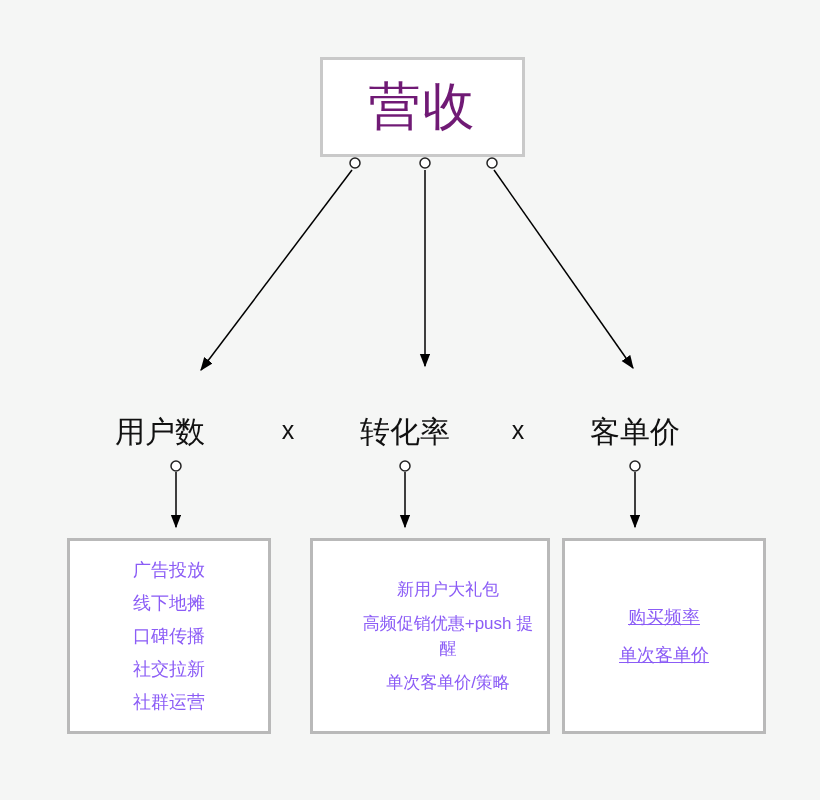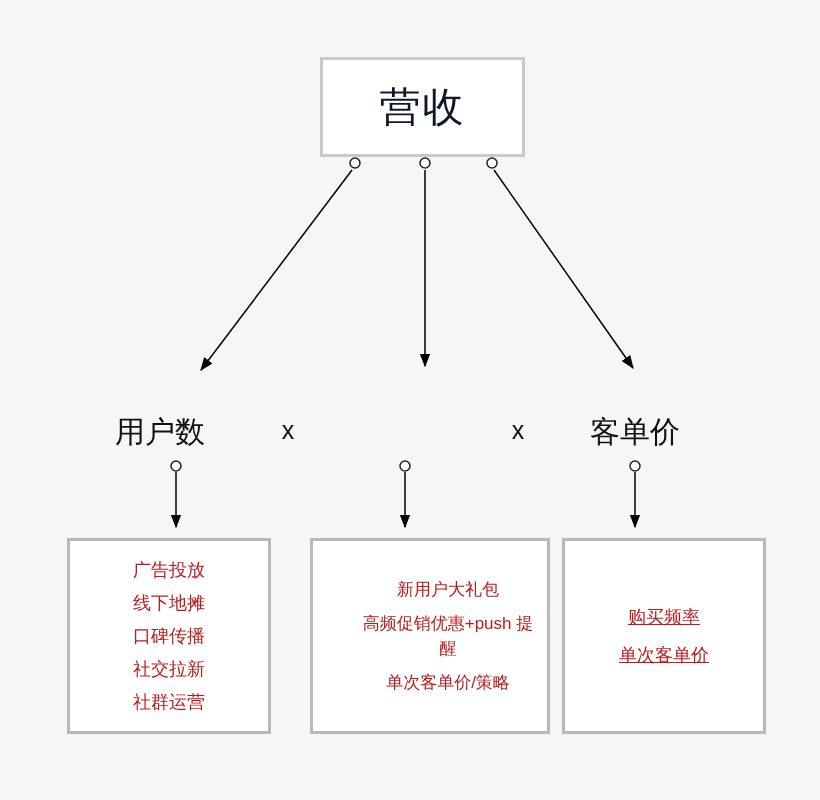--- a/index.html
+++ b/index.html
@@ -29,23 +29,23 @@
     top: 57px;
     width: 199px;
     height: 94px;
     background: #ffffff;
     border: 3px solid #c9c9c9;
     display: flex;
     align-items: center;
     justify-content: center;
   }
   .root-label {
-    font-size: 41px;
+    font-size: 52px;
     letter-spacing: 2px;
-    color: #0f172a;
+    color: #701a75;
   }
   .factor-label {
     position: absolute;
     top: 412px;
     transform: translateX(-50%);
     font-size: 30px;
     white-space: nowrap;
     color: #111111;
   }
   .factor-users   { left: 160px; }
@@ -65,21 +65,21 @@
     top: 538px;
     width: 198px;
     height: 190px;
     background: #ffffff;
     border: 3px solid #b9b9b9;
     display: flex;
     flex-direction: column;
     align-items: center;
     justify-content: center;
     text-align: center;
-    color: #b91c1c;
+    color: #8b5cf6;
   }
   .box-users { left: 67px; }
   .box-conv  { left: 310px; padding-left: 36px; }
   .box-price { left: 562px; }
   .box-users .line {
     font-size: 18px;
     line-height: 33px;
   }
   .box-conv .line {
     font-size: 17px;
@@ -123,20 +123,21 @@
     <circle cx="405" cy="466" r="5" fill="#ffffff" stroke="#222" stroke-width="1.5"></circle>
     <circle cx="635" cy="466" r="5" fill="#ffffff" stroke="#222" stroke-width="1.5"></circle>
   </svg>
 
   <div class="root-box">
     <span class="root-label">营收</span>
   </div>
 
   <div class="factor-label factor-users">用户数</div>
   <div class="op-sign op-1">x</div>
+  <div class="factor-label factor-conv">转化率</div>
   <div class="op-sign op-2">x</div>
   <div class="factor-label factor-price">客单价</div>
 
   <div class="detail-box box-users">
     <div class="line">广告投放</div>
     <div class="line">线下地摊</div>
     <div class="line">口碑传播</div>
     <div class="line">社交拉新</div>
     <div class="line">社群运营</div>
   </div>

